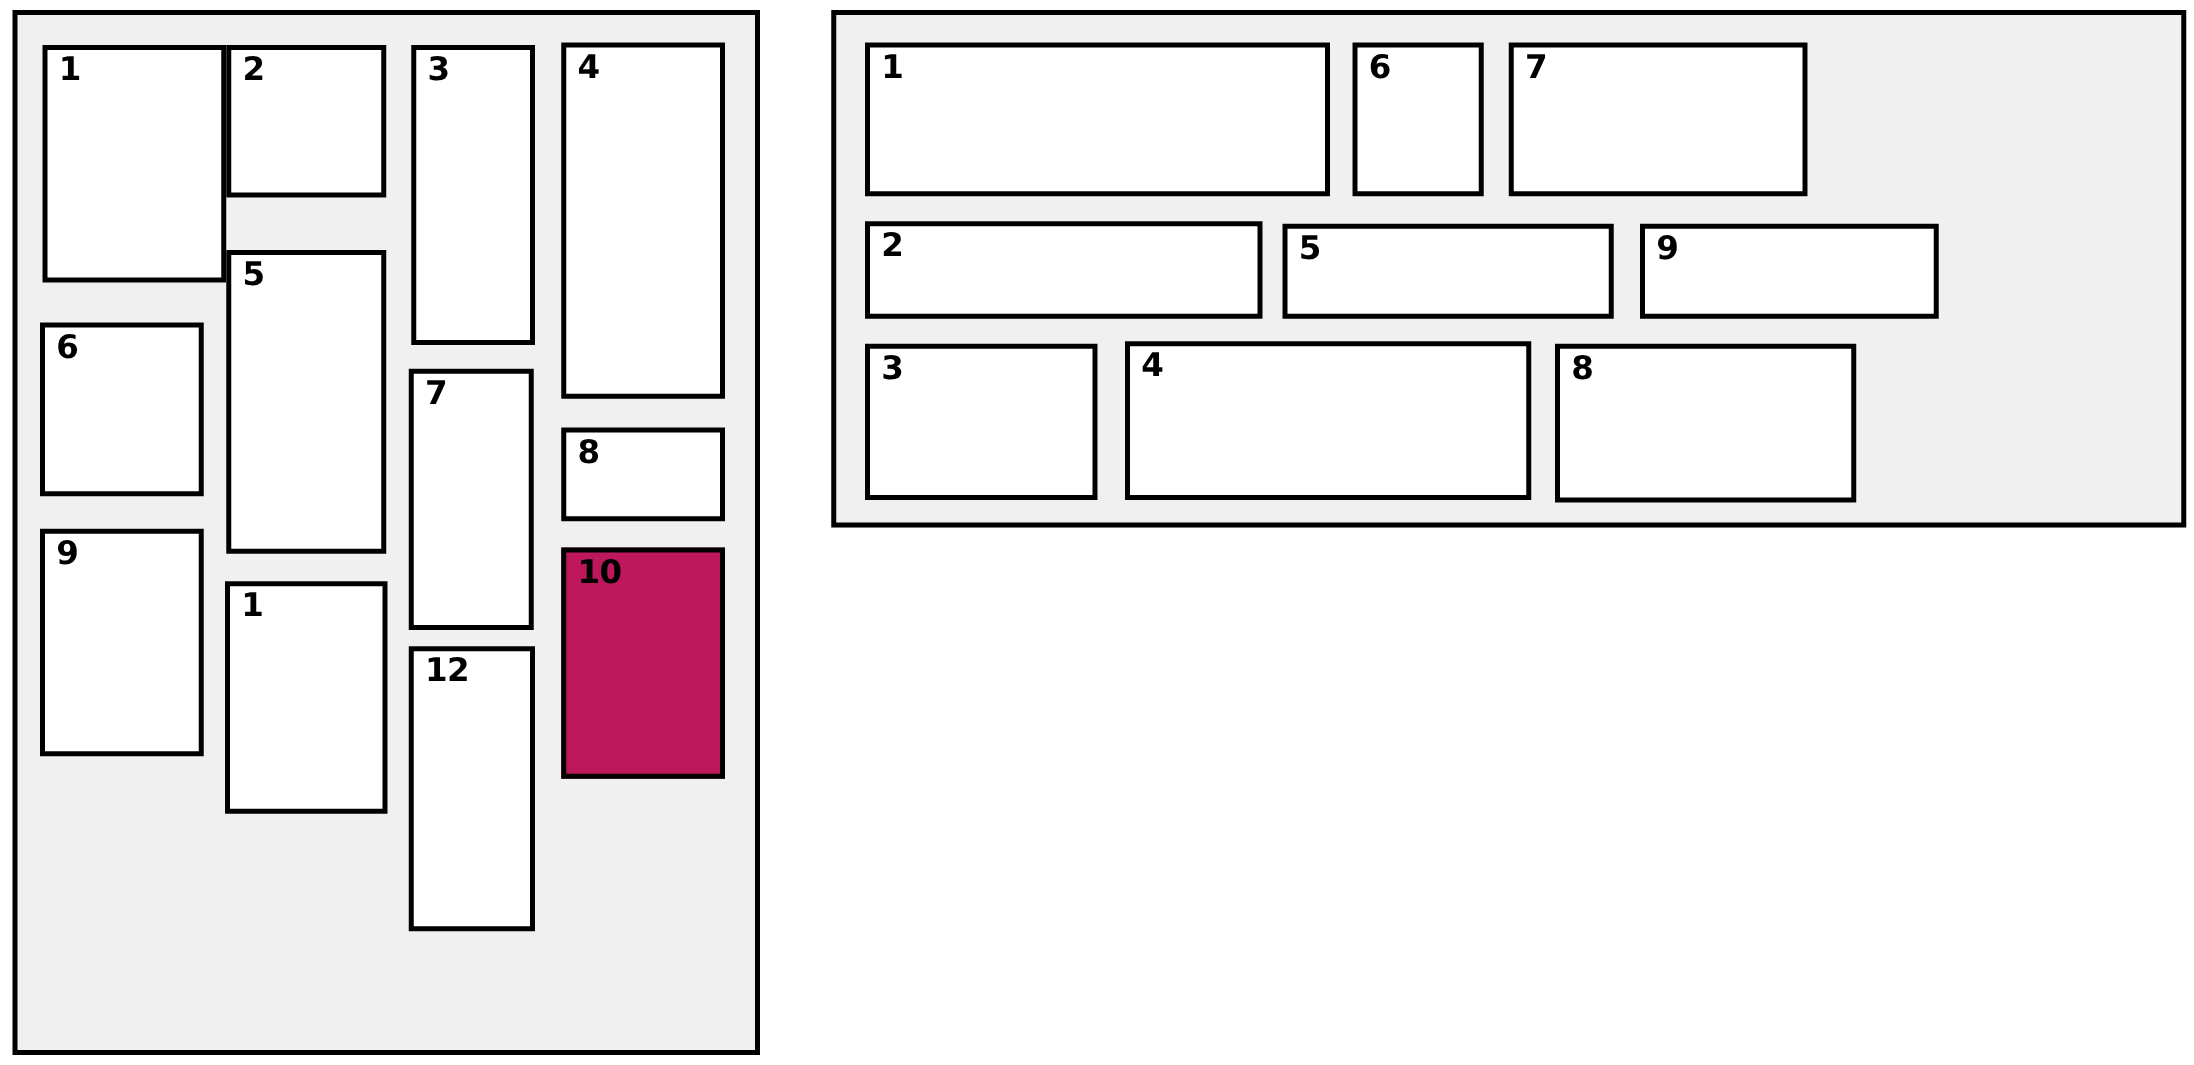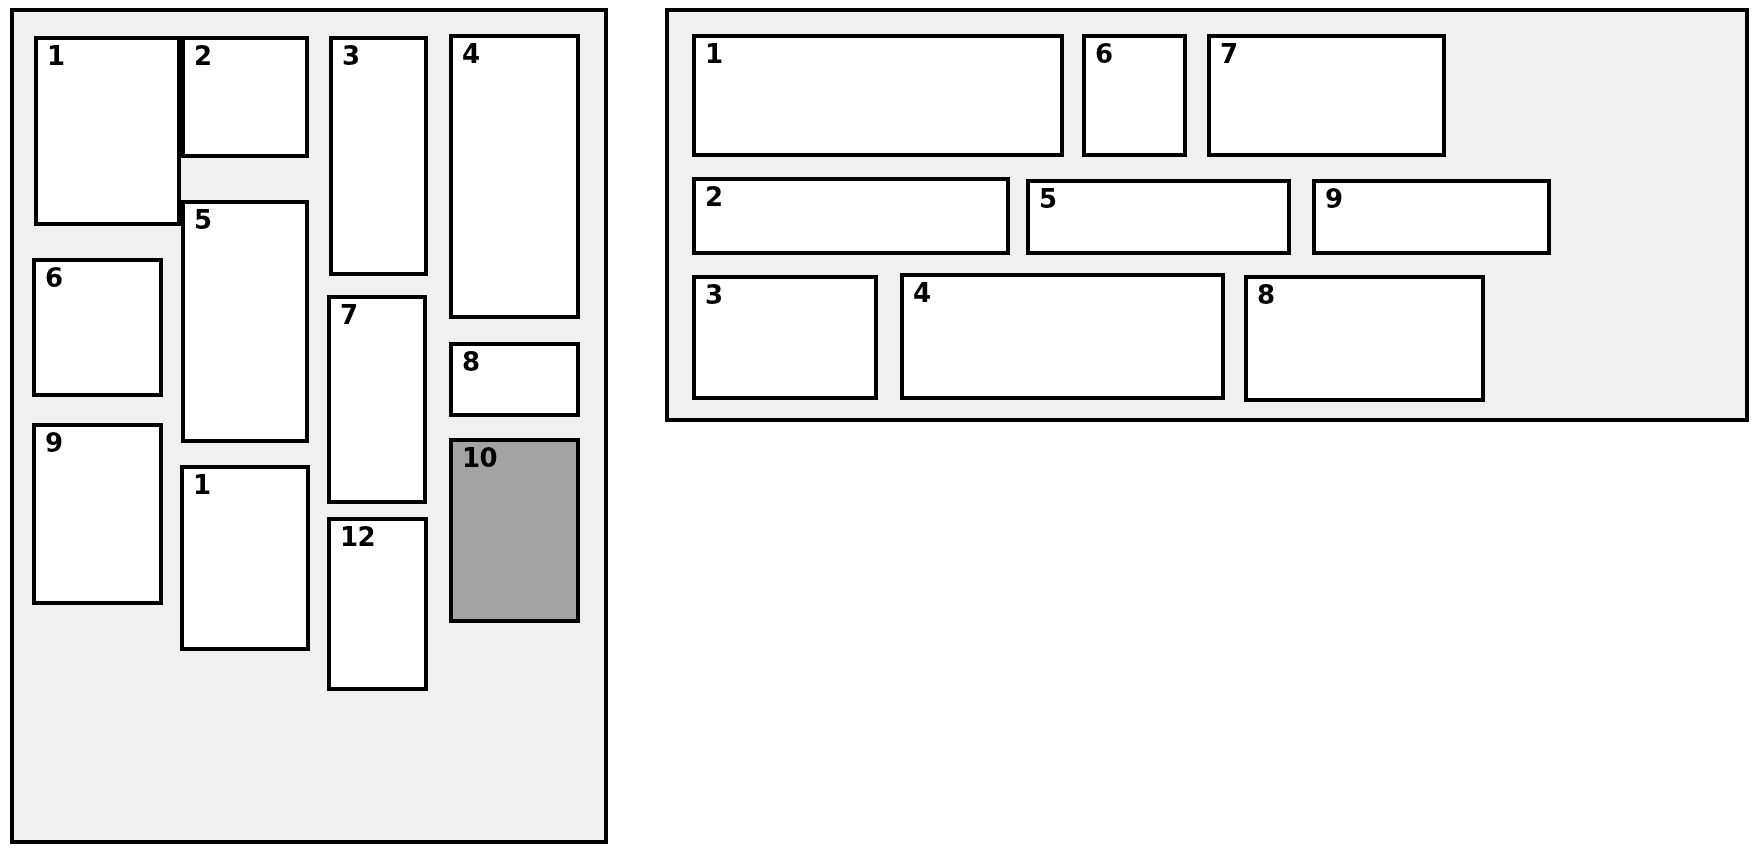--- a/index.html
+++ b/index.html
@@ -69,27 +69,27 @@
       </div>
       <div class="cell" style="left: 313px; top: 283px; width: 100px; height: 209px; background: rgb(255, 255, 255); border-color: rgb(0, 0, 0); border-width: 4px;">
         <span class="cell-label">7</span>
       </div>
       <div class="cell" style="left: 435px; top: 330px; width: 131px; height: 75px; background: rgb(255, 255, 255); border-color: rgb(0, 0, 0); border-width: 4px;">
         <span class="cell-label">8</span>
       </div>
       <div class="cell" style="left: 18px; top: 411px; width: 131px; height: 182px; background: rgb(255, 255, 255); border-color: rgb(0, 0, 0); border-width: 4px;">
         <span class="cell-label">9</span>
       </div>
-      <div class="cell" style="left: 435px; top: 426px; width: 131px; height: 185px; background: #a3a3a3; border-color: rgb(0, 0, 0); border-width: 4px;">
+      <div class="cell" style="left: 435px; top: 426px; width: 131px; height: 185px; background: #be185d; border-color: rgb(0, 0, 0); border-width: 4px;">
         <span class="cell-label">10</span>
       </div>
       <div class="cell" style="left: 166px; top: 453px; width: 130px; height: 186px; background: rgb(255, 255, 255); border-color: rgb(0, 0, 0); border-width: 4px;">
         <span class="cell-label">1</span>
       </div>
-      <div class="cell" style="left: 313px; top: 505px; width: 101px; height: 174px; background: rgb(255, 255, 255); border-color: rgb(0, 0, 0); border-width: 4px;">
+      <div class="cell" style="left: 313px; top: 505px; width: 101px; height: 228px; background: rgb(255, 255, 255); border-color: rgb(0, 0, 0); border-width: 4px;">
         <span class="cell-label">12</span>
       </div>
     </div>
     <div class="panel" style="left: 665px; top: 8px; width: 1084px; height: 414px; background: rgb(240, 240, 240); border-color: rgb(0, 0, 0); border-width: 4px;">
       <div class="cell" style="left: 23px; top: 22px; width: 372px; height: 123px; background: rgb(255, 255, 255); border-color: rgb(0, 0, 0); border-width: 4px;">
         <span class="cell-label">1</span>
       </div>
       <div class="cell" style="left: 413px; top: 22px; width: 105px; height: 123px; background: rgb(255, 255, 255); border-color: rgb(0, 0, 0); border-width: 4px;">
         <span class="cell-label">6</span>
       </div>

